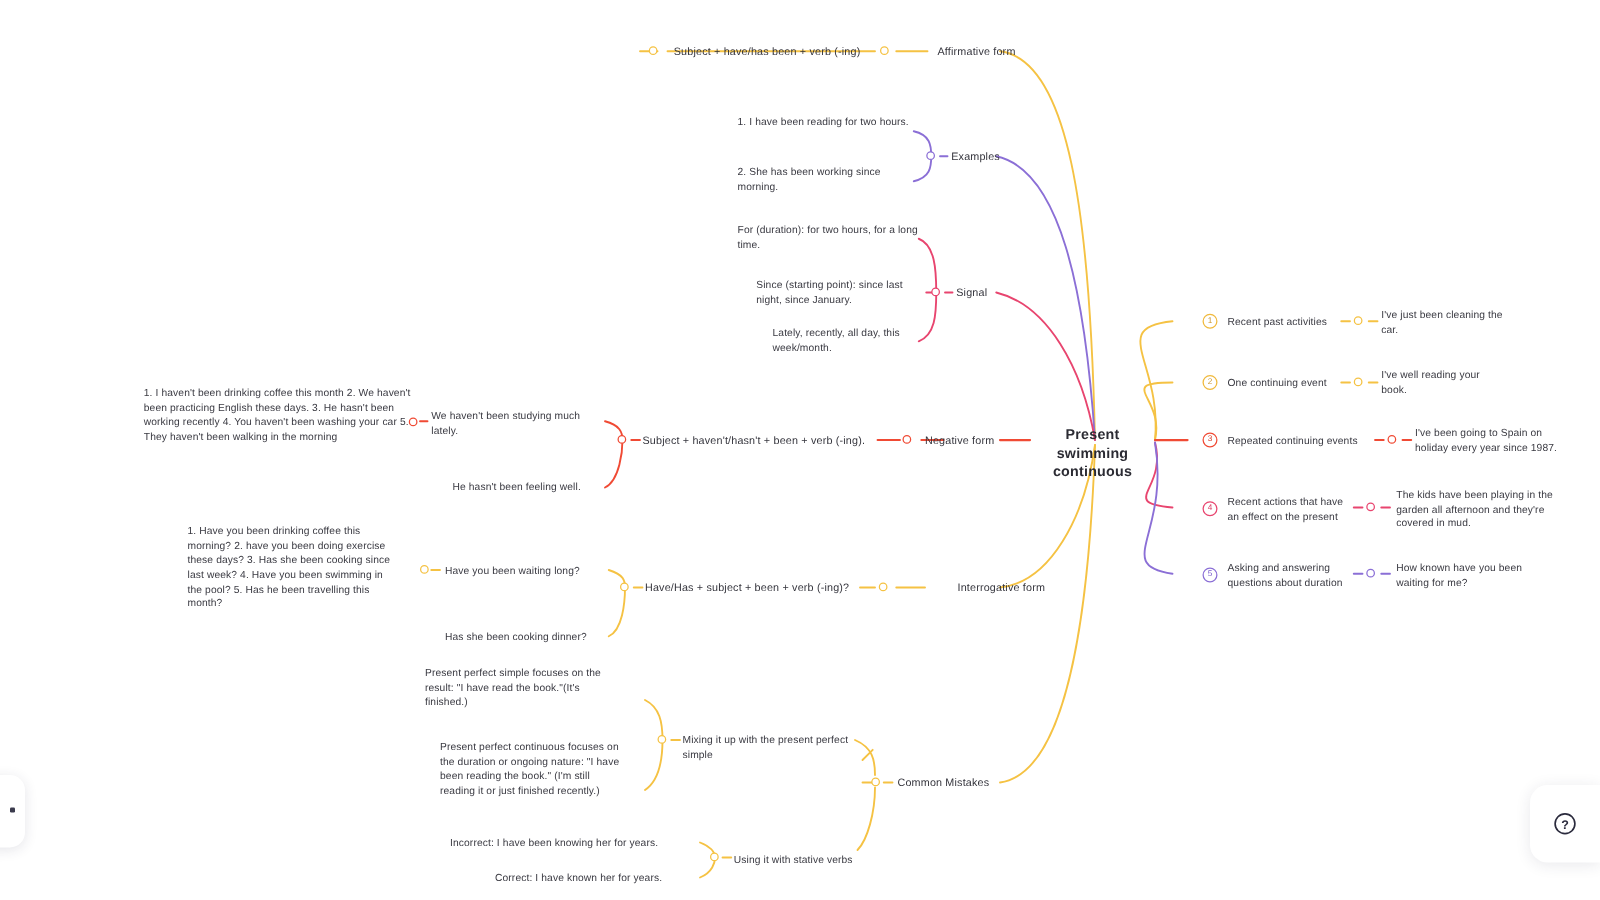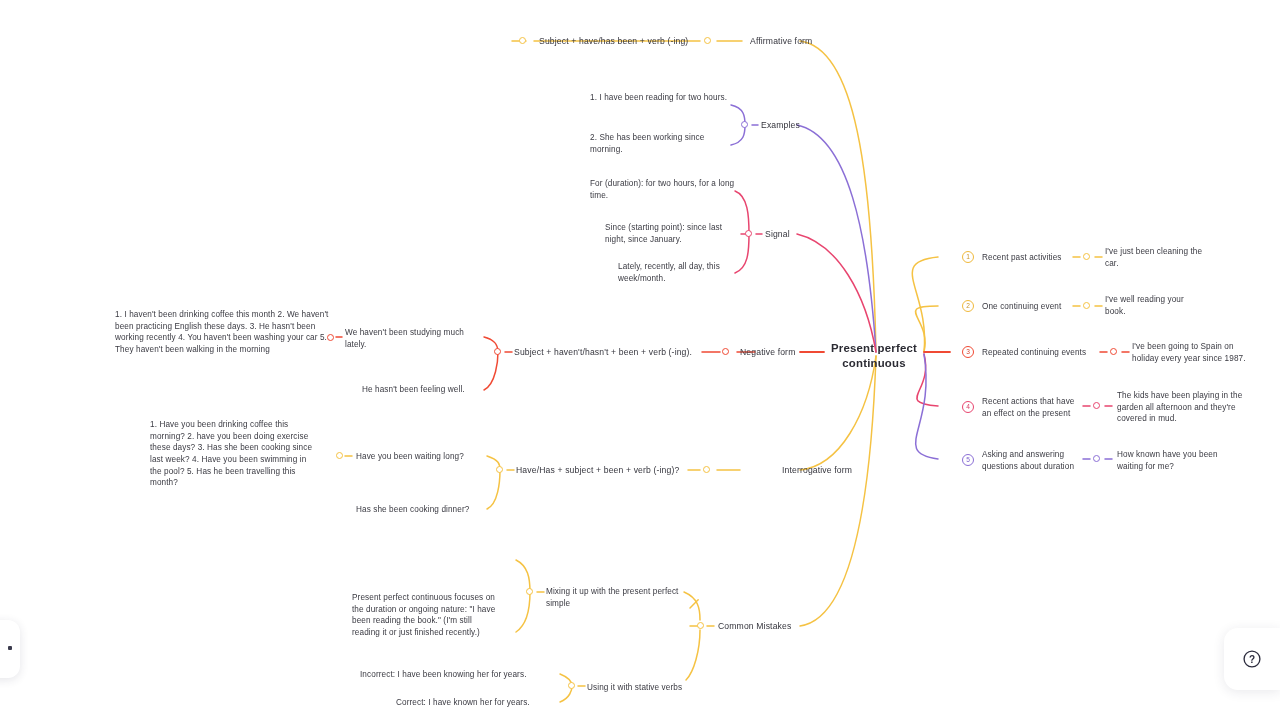--- a/index.html
+++ b/index.html
@@ -138,21 +138,21 @@
       <path d="M1095 306 L 1102 306" stroke="#f5c243"></path>
       <path d="M1100 352 L 1107 352" stroke="#f04a34"></path>
       <path d="M1122 352 L 1129 352" stroke="#f04a34"></path>
       <path d="M1083 406 L 1090 406" stroke="#e8456f"></path>
       <path d="M1105 406 L 1112 406" stroke="#e8456f"></path>
       <path d="M1083 459 L 1090 459" stroke="#8b6fd6"></path>
       <path d="M1105 459 L 1112 459" stroke="#8b6fd6"></path>
     </g>
   </svg>
 
-  <div class="center">Present perfect continuous</div>
+  <div class="center">Present swimming continuous</div>
 
   <div class="dot yellow" style="left:519px; top:37px;"></div>
   <div class="branch-label" style="position:absolute; left:539px; top:36px;">Subject + have/has been + verb (-ing)</div>
   <div class="dot yellow" style="left:704px; top:37px;"></div>
   <div class="branch-label" style="position:absolute; left:726px; top:36px;margin-left:24px;">Affirmative form</div>
 
   <div class="node l" style="left:590px; top:92px; width:140px;">1. I have been reading for two hours.</div>
   <div class="node l" style="left:590px; top:132px; width:140px;">2. She has been working since morning.</div>
   <div class="dot purple" style="left:741px; top:121px;"></div>
   <div class="branch-label" style="position:absolute; left:761px; top:120px;">Examples</div>
@@ -172,22 +172,23 @@
   <div class="dot red" style="left:722px; top:348px;"></div>
   <div class="branch-label" style="position:absolute; left:740px; top:347px;">Negative form</div>
 
   <div class="node l" style="left:150px; top:419px; width:165px;">1. Have you been drinking coffee this morning? 2. have you been doing exercise these days? 3. Has she been cooking since last week? 4. Have you been swimming in the pool? 5. Has he been travelling this month?</div>
   <div class="dot yellow" style="left:336px; top:452px;"></div>
   <div class="node l" style="left:356px; top:451px; width:145px;">Have you been waiting long?</div>
   <div class="node l" style="left:356px; top:504px; width:150px;">Has she been cooking dinner?</div>
   <div class="dot yellow" style="left:496px; top:466px;"></div>
   <div class="branch-label" style="position:absolute; left:516px; top:465px;">Have/Has + subject + been + verb (-ing)?</div>
   <div class="dot yellow" style="left:703px; top:466px;"></div>
-  <div class="branch-label" style="position:absolute; left:762px; top:465px;padding-left:20px;">Interrogative form</div>
-
+  <div class="branch-label" style="position:absolute; left:746px; top:465px;padding-left:20px;">Interrogative form</div>
+
+  <div class="node l" style="left:340px; top:533px; width:160px;">Present perfect simple focuses on the result: "I have read the book."(It's finished.)</div>
   <div class="node l" style="left:352px; top:592px; width:150px;">Present perfect continuous focuses on the duration or ongoing nature: "I have been reading the book." (I'm still reading it or just finished recently.)</div>
   <div class="dot yellow" style="left:526px; top:588px;"></div>
   <div class="node l" style="left:546px; top:586px; width:150px;">Mixing it up with the present perfect simple</div>
 
   <div class="node l" style="left:360px; top:669px; width:205px;">Incorrect: I have been knowing her for years.</div>
   <div class="node l" style="left:396px; top:697px; width:175px;">Correct: I have known her for years.</div>
   <div class="dot yellow" style="left:568px; top:682px;"></div>
   <div class="node l" style="left:587px; top:682px; width:120px;">Using it with stative verbs</div>
 
   <div class="dot yellow" style="left:697px; top:622px;"></div>

